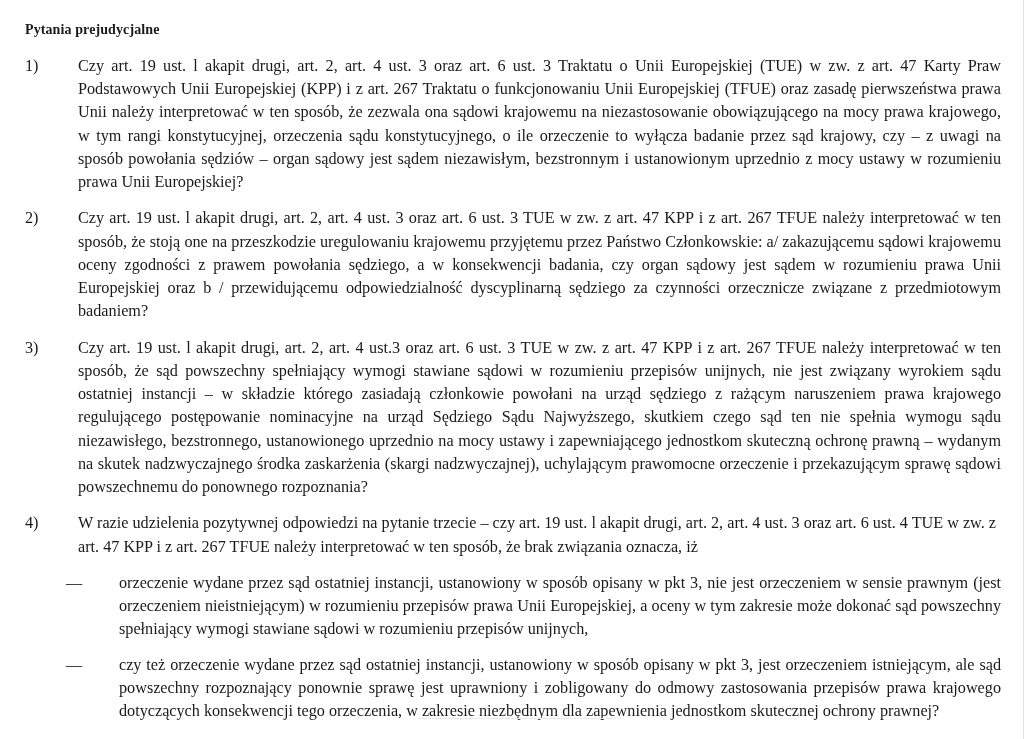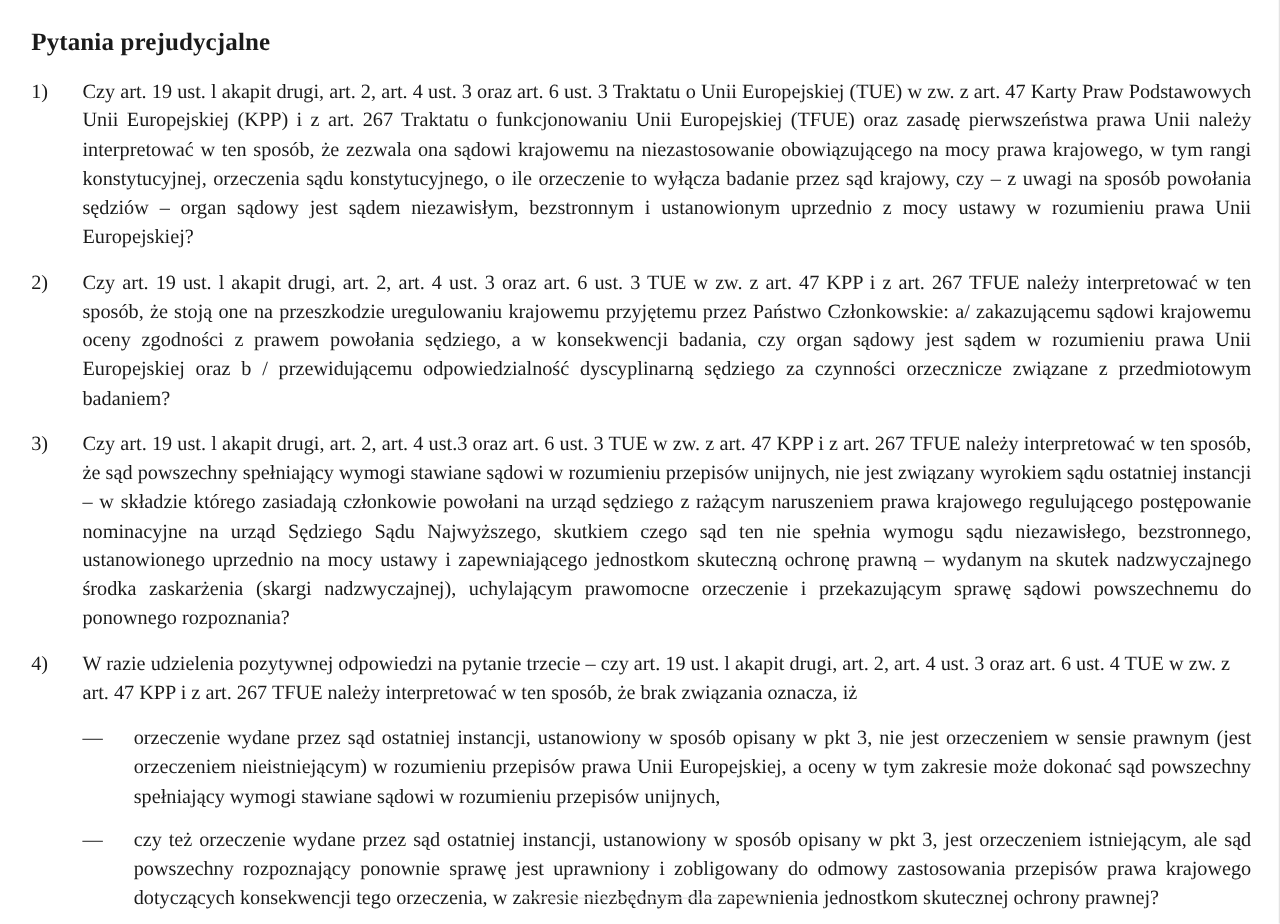--- a/index.html
+++ b/index.html
@@ -24,21 +24,21 @@
   }
 
   .content {
     position: absolute;
     left: 25px;
     top: 22px;
     width: 976px;
   }
 
   .doc-title {
-    font-size: 20px;
+    font-size: 14px;
     font-weight: bold;
     letter-spacing: 0.1px;
     margin: 0 0 16px 0;
     line-height: 1.2;
   }
 
   .q-list {
     list-style: none;
     margin: 0;
     padding: 0;
@@ -68,20 +68,21 @@
     left: 0;
     top: 0;
     width: 32px;
     text-align: left;
     font-size: 16.2px;
     line-height: 1.435;
   }
 
   .q-body {
     display: block;
+    margin-left: 12px;
   }
 
   .sub-list {
     list-style: none;
     margin: 13px 0 0 0;
     padding: 0;
   }
 
   .sub-item {
     position: relative;

